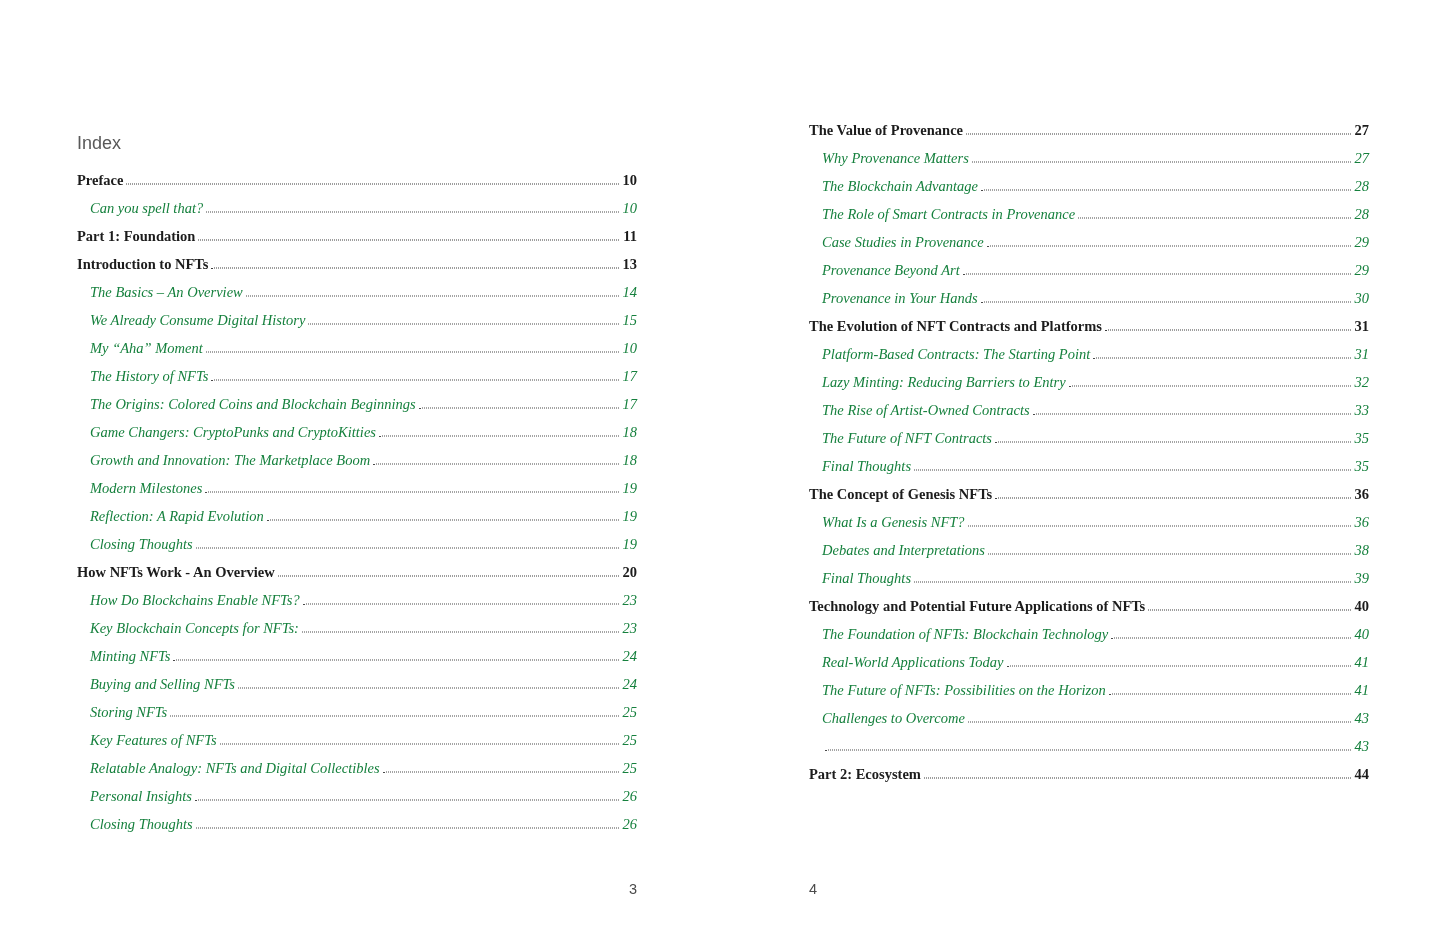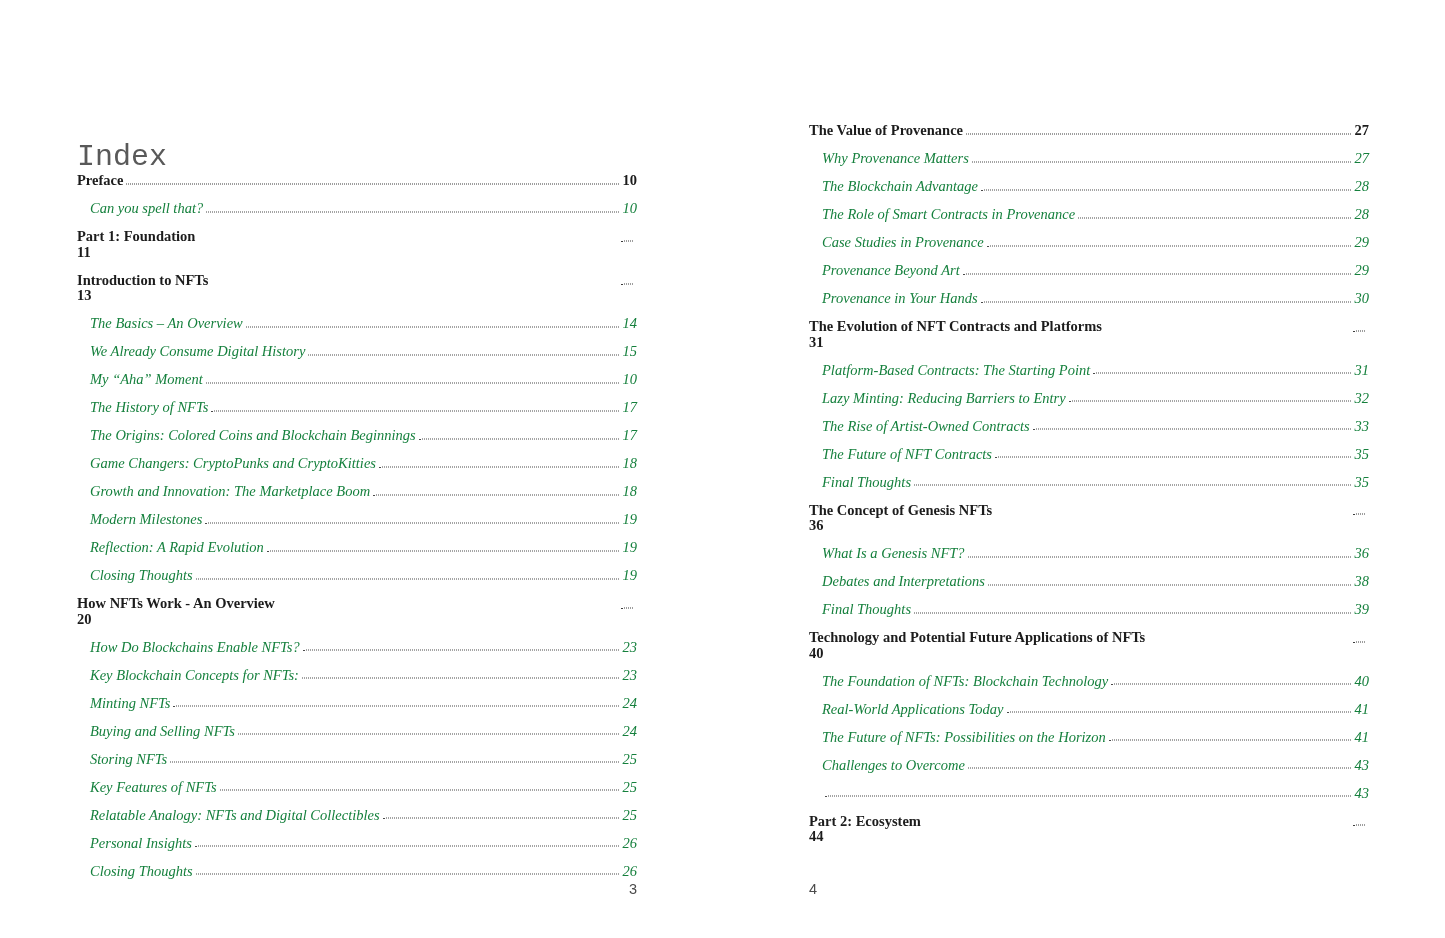--- a/index.html
+++ b/index.html
@@ -12,43 +12,43 @@
     width: 1445px;
     height: 938px;
     overflow: hidden;
     font-family: "Liberation Serif", "DejaVu Serif", serif;
     color: #212121;
   }
   .index-heading {
     position: absolute;
     left: 77px;
     top: 122px;
-    font-family: Liberation Mono, monospace;
-    font-size: 30px;
+    font-family: Liberation Sans, sans-serif;
+    font-size: 18px;
     line-height: 1;
     font-weight: 400;
     color: #595959;
   }
   .toc-col {
     position: absolute;
     width: 560px;
   }
   .toc-col.left  { left: 77px;  top: 173px; }
   .toc-col.right { left: 809px; top: 123px; }
 
   .toc-row {
     display: flex;
     align-items: baseline;
     font-size: 14.5px;
     line-height: 14.5px;
     margin-bottom: 13.5px;
     white-space: nowrap;
   }
   .toc-row.lvl0 { font-weight: 700; color: #1c1c1c; }
-  .toc-row.lvl0:not(:first-child) { margin-top: 8px; flex-direction: column; }
+  .toc-row.lvl0:not(:first-child) { margin-top: 8px; }
   .toc-row.lvl1 { font-style: italic; color: #15803d; padding-left: 13px; text-align: center; }
 
   .toc-text { flex: 0 0 auto; }
   .leader {
     flex: 1 1 auto;
     height: 0;
     align-self: flex-end;
     margin: 0 4px 0 3px;
     border-bottom: 1.5px dotted #3c3c3c;
     transform: translateY(-3.5px);

